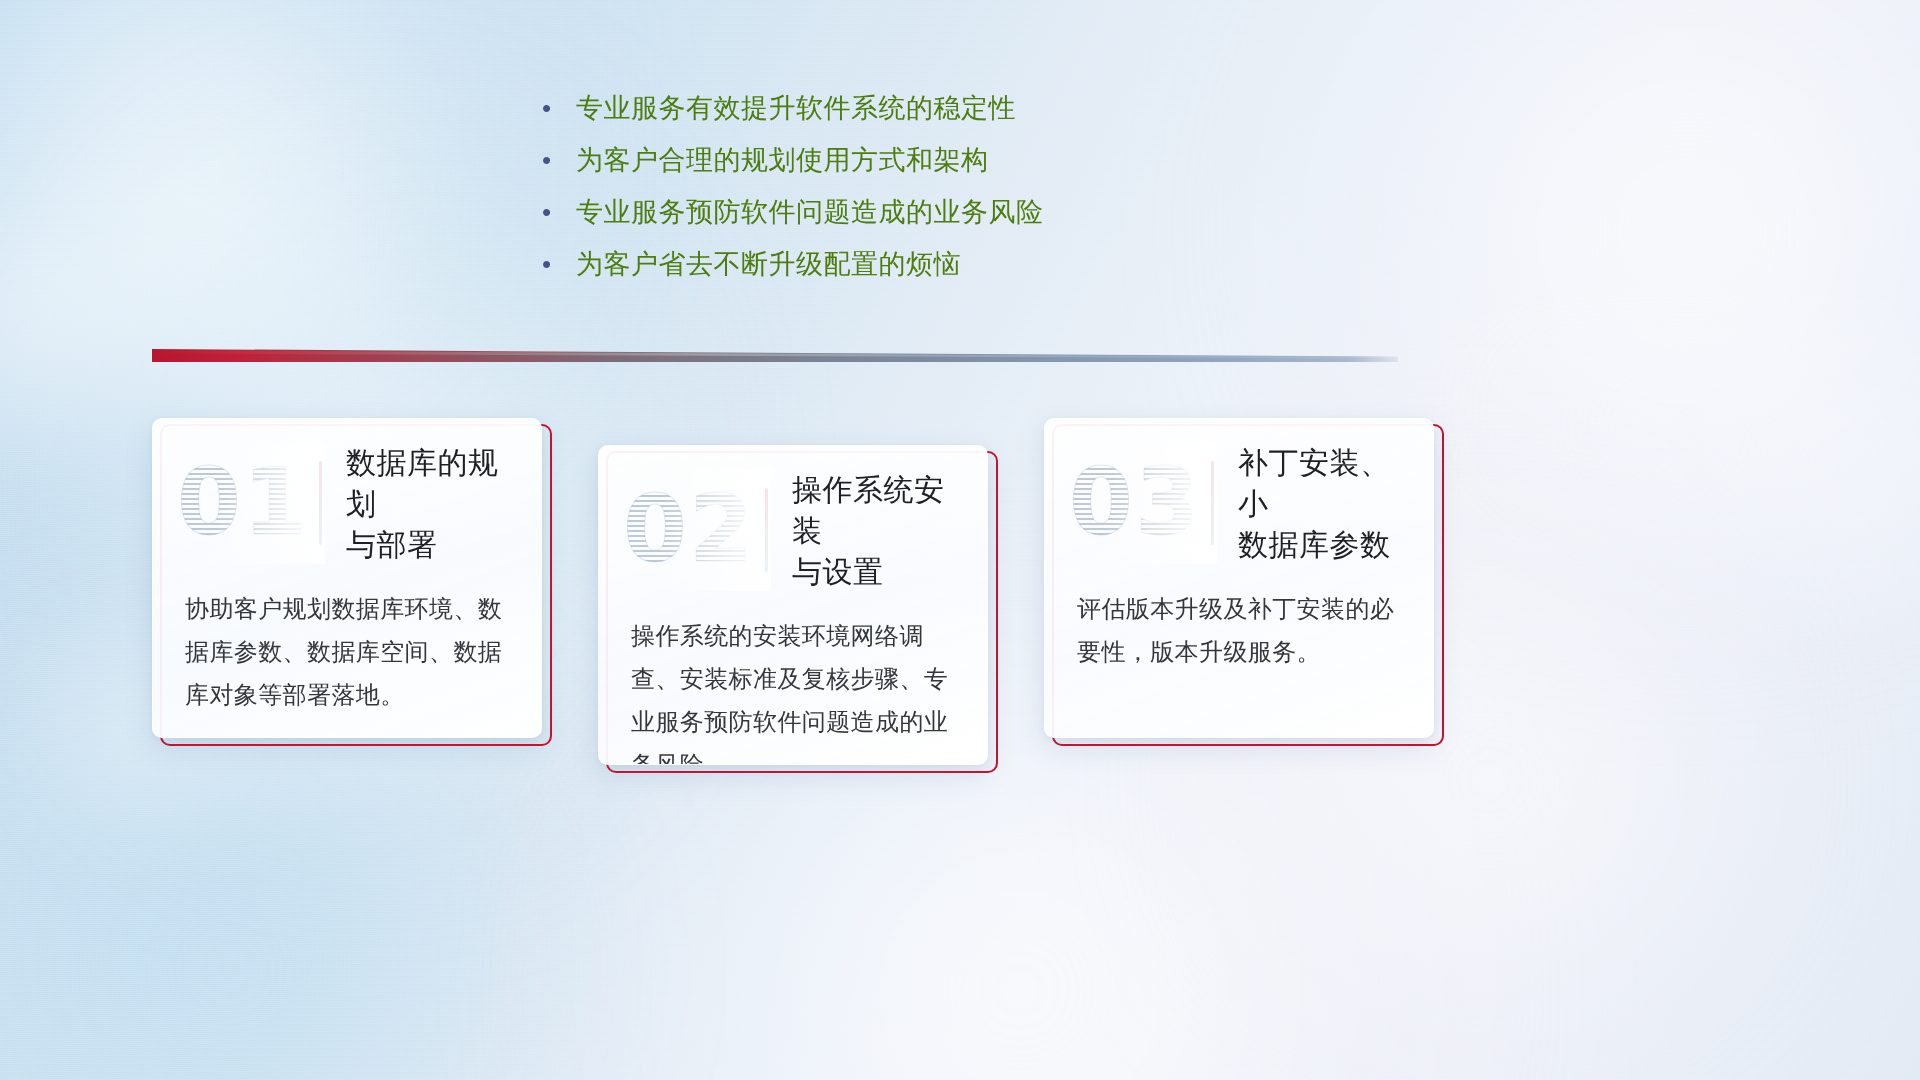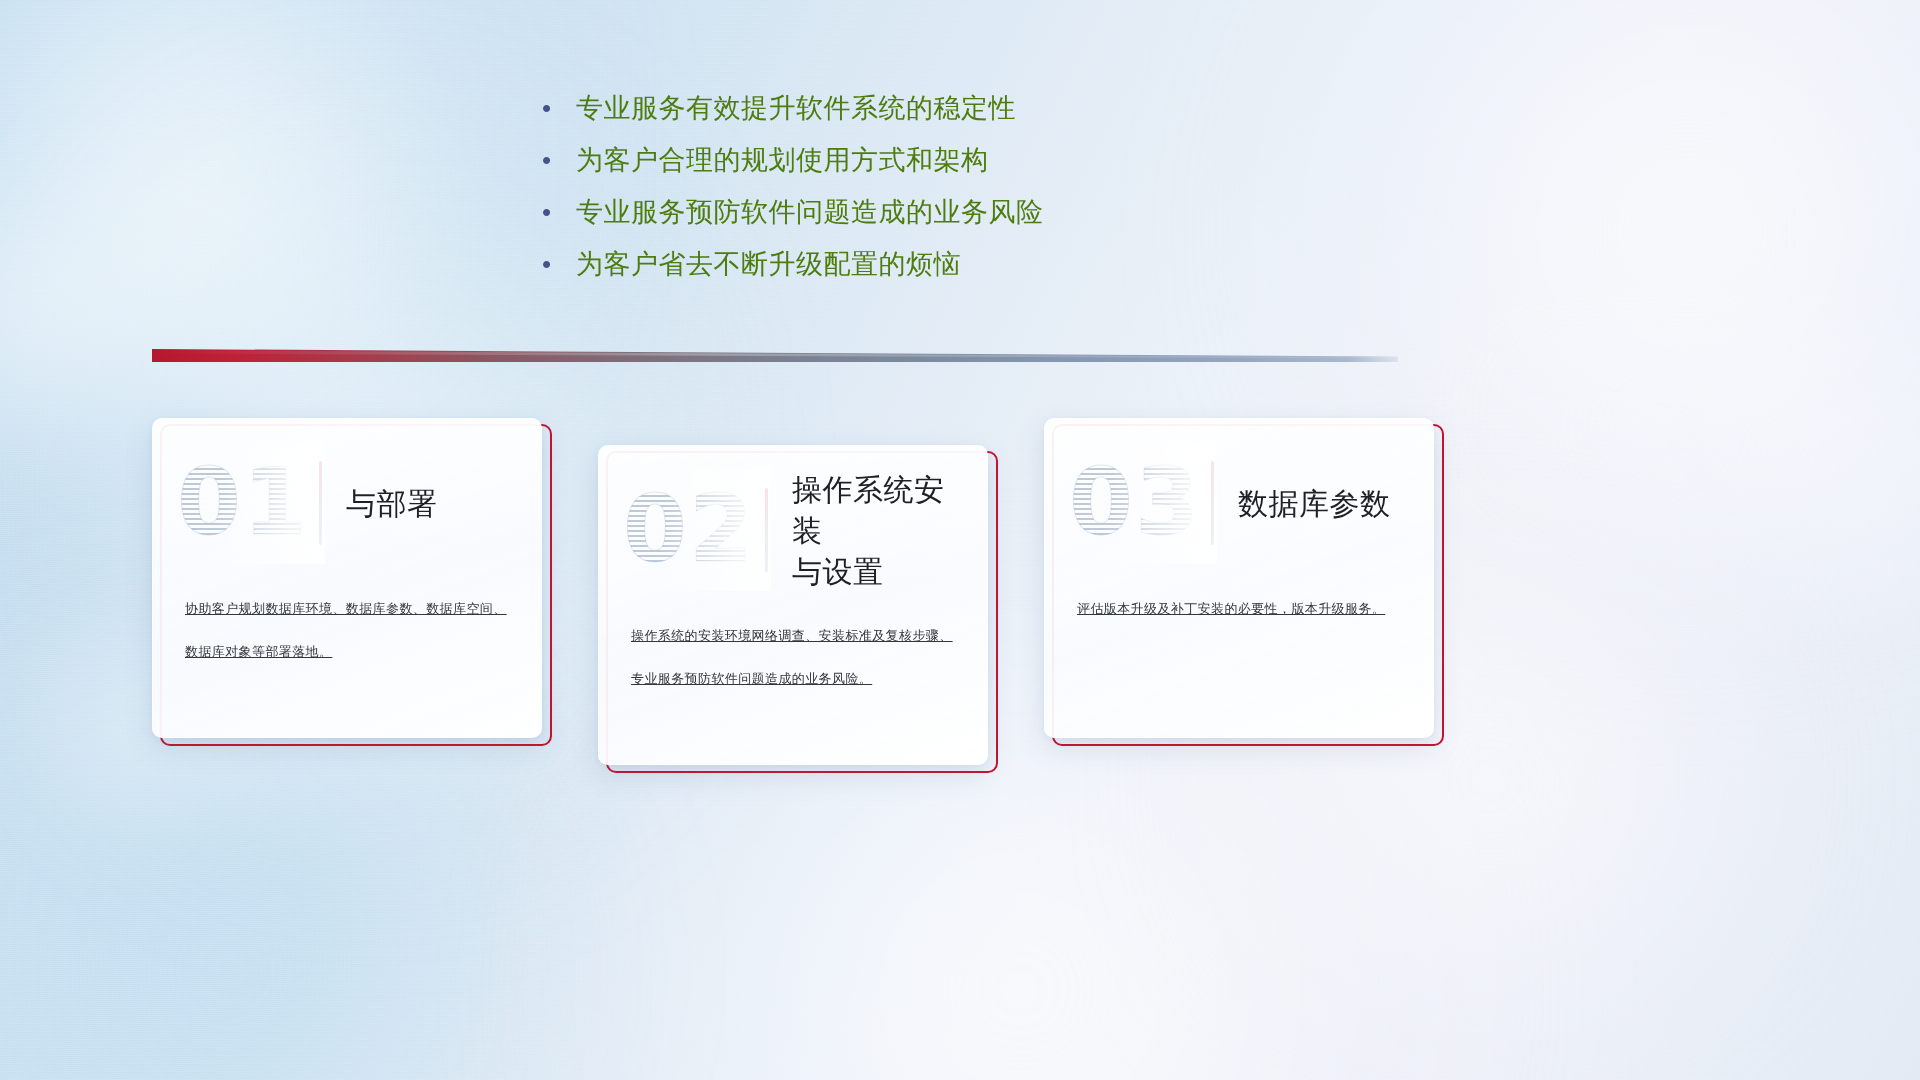--- a/index.html
+++ b/index.html
@@ -188,24 +188,23 @@
     flex:1;
     padding-left:24px; padding-right:16px;
     font-size:30px; line-height:41px;
     color:#1d2024;
     font-weight:400;
     letter-spacing:.5px;
   }
 
   .card-body{
     position:absolute; left:32px; right:24px; top:168px;
-    font-size:13px; line-height:43px;
+    font-size:24px; line-height:43px;
     color:#33373c;
     letter-spacing:.4px;
-    text-decoration:underline;
   }
 </style>
 </head>
 <body>
 
 <div id="bg">
   <div class="bg-base"></div>
   <div class="glow glow-a"></div>
   <div class="glow glow-b"></div>
   <div class="glow glow-c"></div>
@@ -253,20 +252,21 @@
     <div class="accent"></div>
     <div class="card">
       <div class="card-gloss"></div>
       <div class="card-head">
         <div class="num">
           <span>01</span>
           <i>01</i>
         </div>
         <div class="vline"></div>
         <div class="card-title">
+          <div>数据库的规划</div>
           <div>与部署</div>
         </div>
       </div>
       <div class="card-body">协助客户规划数据库环境、数据库参数、数据库空间、数据库对象等部署落地。</div>
     </div>
   </div>
 
   <div class="card-wrap c2">
     <div class="accent"></div>
     <div class="card">
@@ -290,20 +290,21 @@
     <div class="accent"></div>
     <div class="card">
       <div class="card-gloss"></div>
       <div class="card-head">
         <div class="num">
           <span>03</span>
           <i>03</i>
         </div>
         <div class="vline"></div>
         <div class="card-title">
+          <div>补丁安装、小</div>
           <div>数据库参数</div>
         </div>
       </div>
       <div class="card-body">评估版本升级及补丁安装的必要性，版本升级服务。</div>
     </div>
   </div>
 
 </div>
 
 </body></html>

